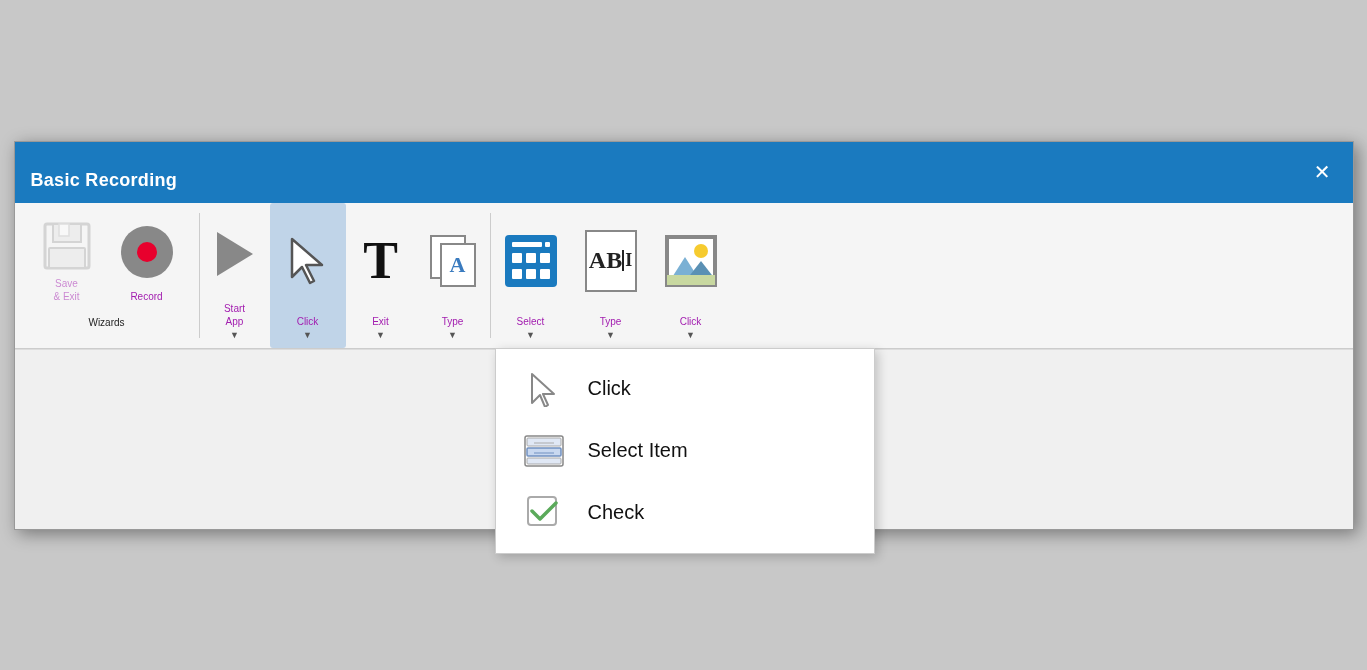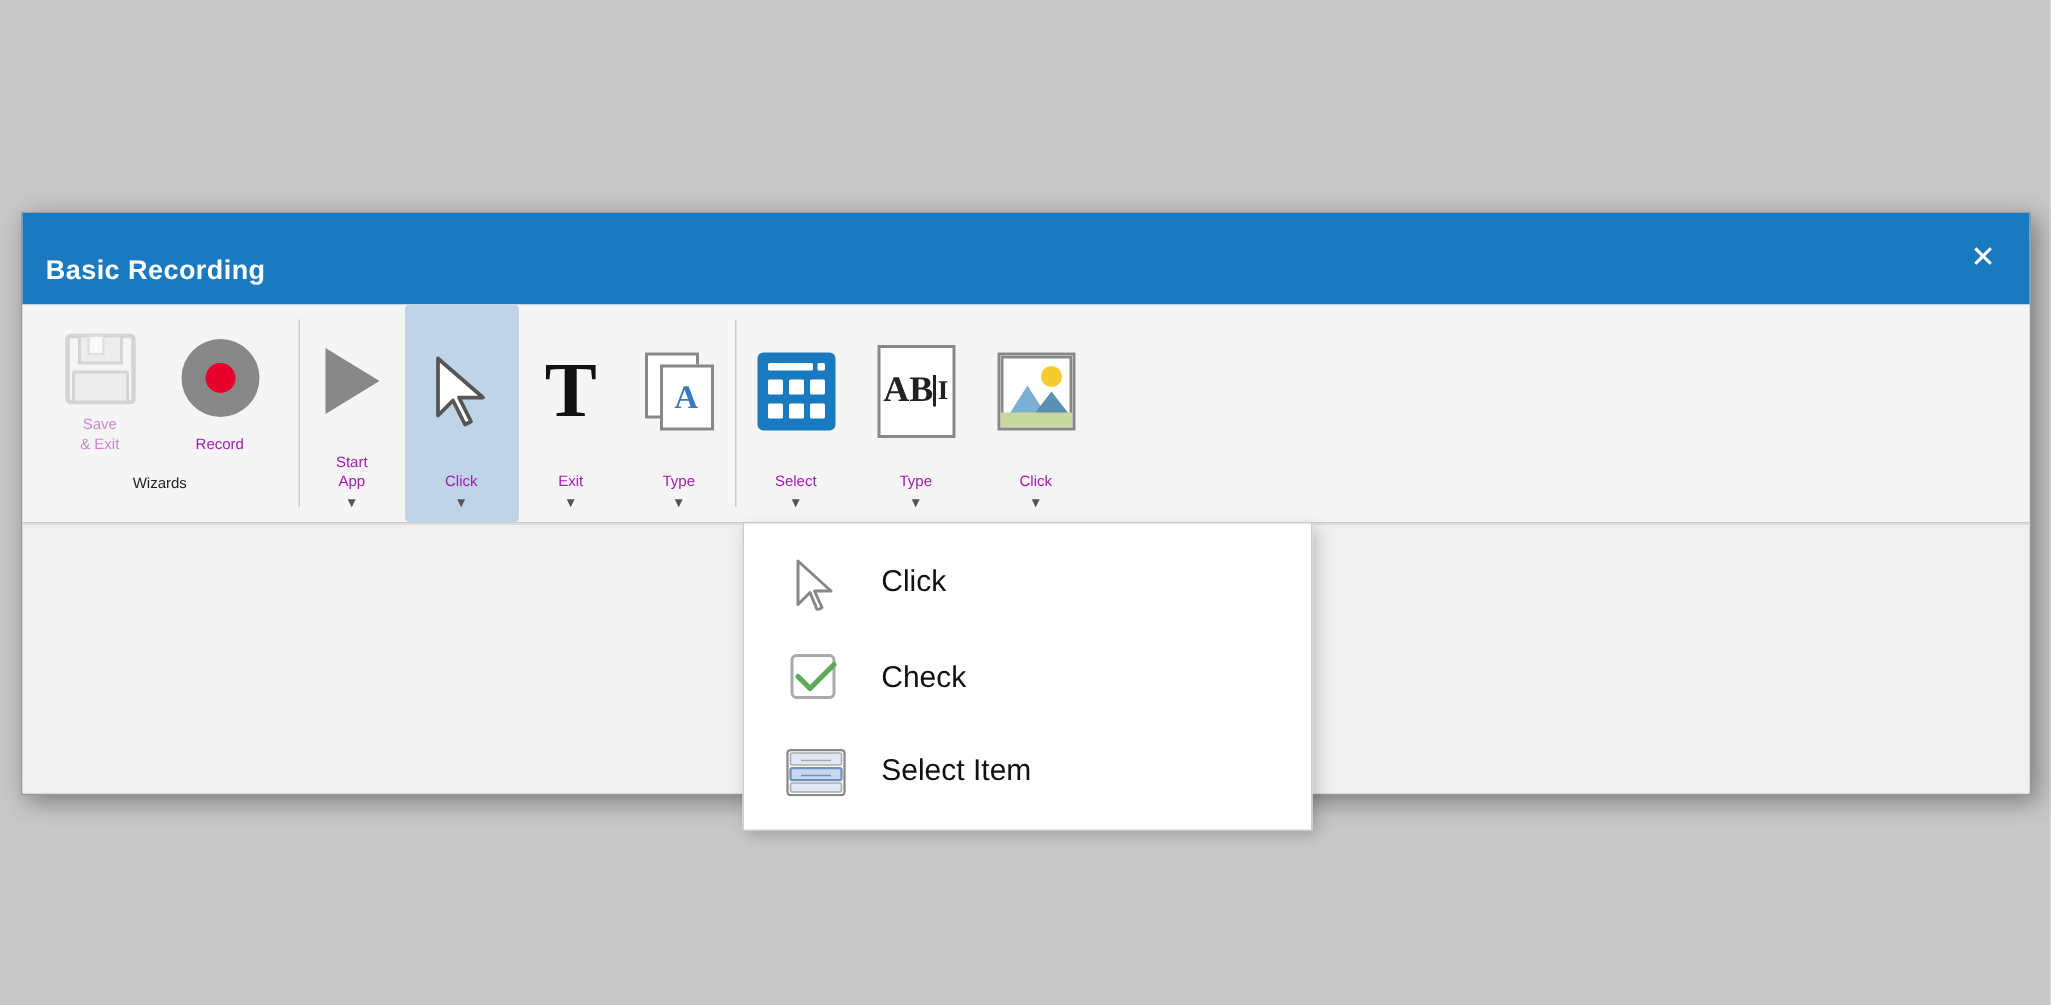--- a/index.html
+++ b/index.html
@@ -408,46 +408,46 @@
 
     <div class="dropdown-menu">
 
       <div class="dropdown-item">
         <div class="item-icon">
           <svg width="36" height="36" viewBox="0 0 36 36">
             <polygon points="6,3 6,32 14,24 19,36 22,34 17,23 28,23" fill="none" stroke="#888" stroke-width="2" stroke-linejoin="round"></polygon>
           </svg>
         </div>
         <span class="item-label">Click</span>
-      </div>
-
-      <div class="dropdown-item">
-        <div class="item-icon">
-          <svg width="36" height="36" viewBox="0 0 36 36">
-            <rect x="2" y="2" width="28" height="28" rx="3" fill="white" stroke="#aaa" stroke-width="2"></rect>
-            <polyline points="6,16 14,24 30,8" fill="none" stroke="#5aaa5a" stroke-width="3.5" stroke-linecap="round" stroke-linejoin="round"></polyline>
-          </svg>
-        </div>
-        <span class="item-label">Check</span>
       </div>
 
       <div class="dropdown-item">
         <div class="item-icon">
           <svg width="40" height="32" viewBox="0 0 40 32">
             <rect x="1" y="1" width="38" height="30" rx="2" fill="none" stroke="#888" stroke-width="1.5"></rect>
             <rect x="3" y="3" width="34" height="8" rx="1" fill="#e0e8f5" stroke="#aaa" stroke-width="1"></rect>
             <rect x="3" y="13" width="34" height="8" rx="1" fill="#c8d8f0" stroke="#7090c0" stroke-width="1.5"></rect>
             <rect x="3" y="23" width="34" height="6" rx="1" fill="#e0e8f5" stroke="#aaa" stroke-width="1"></rect>
             <line x1="10" y1="8" x2="30" y2="8" stroke="#aaa" stroke-width="1"></line>
             <line x1="10" y1="18" x2="30" y2="18" stroke="#7090c0" stroke-width="1"></line>
           </svg>
         </div>
         <span class="item-label">Select Item</span>
       </div>
 
+      <div class="dropdown-item">
+        <div class="item-icon">
+          <svg width="36" height="36" viewBox="0 0 36 36">
+            <rect x="2" y="2" width="28" height="28" rx="3" fill="white" stroke="#aaa" stroke-width="2"></rect>
+            <polyline points="6,16 14,24 30,8" fill="none" stroke="#5aaa5a" stroke-width="3.5" stroke-linecap="round" stroke-linejoin="round"></polyline>
+          </svg>
+        </div>
+        <span class="item-label">Check</span>
+      </div>
+
     </div>
 
   </div>
 
   <div class="content-area">
   </div>
 
 </div>
 
 </body></html>

